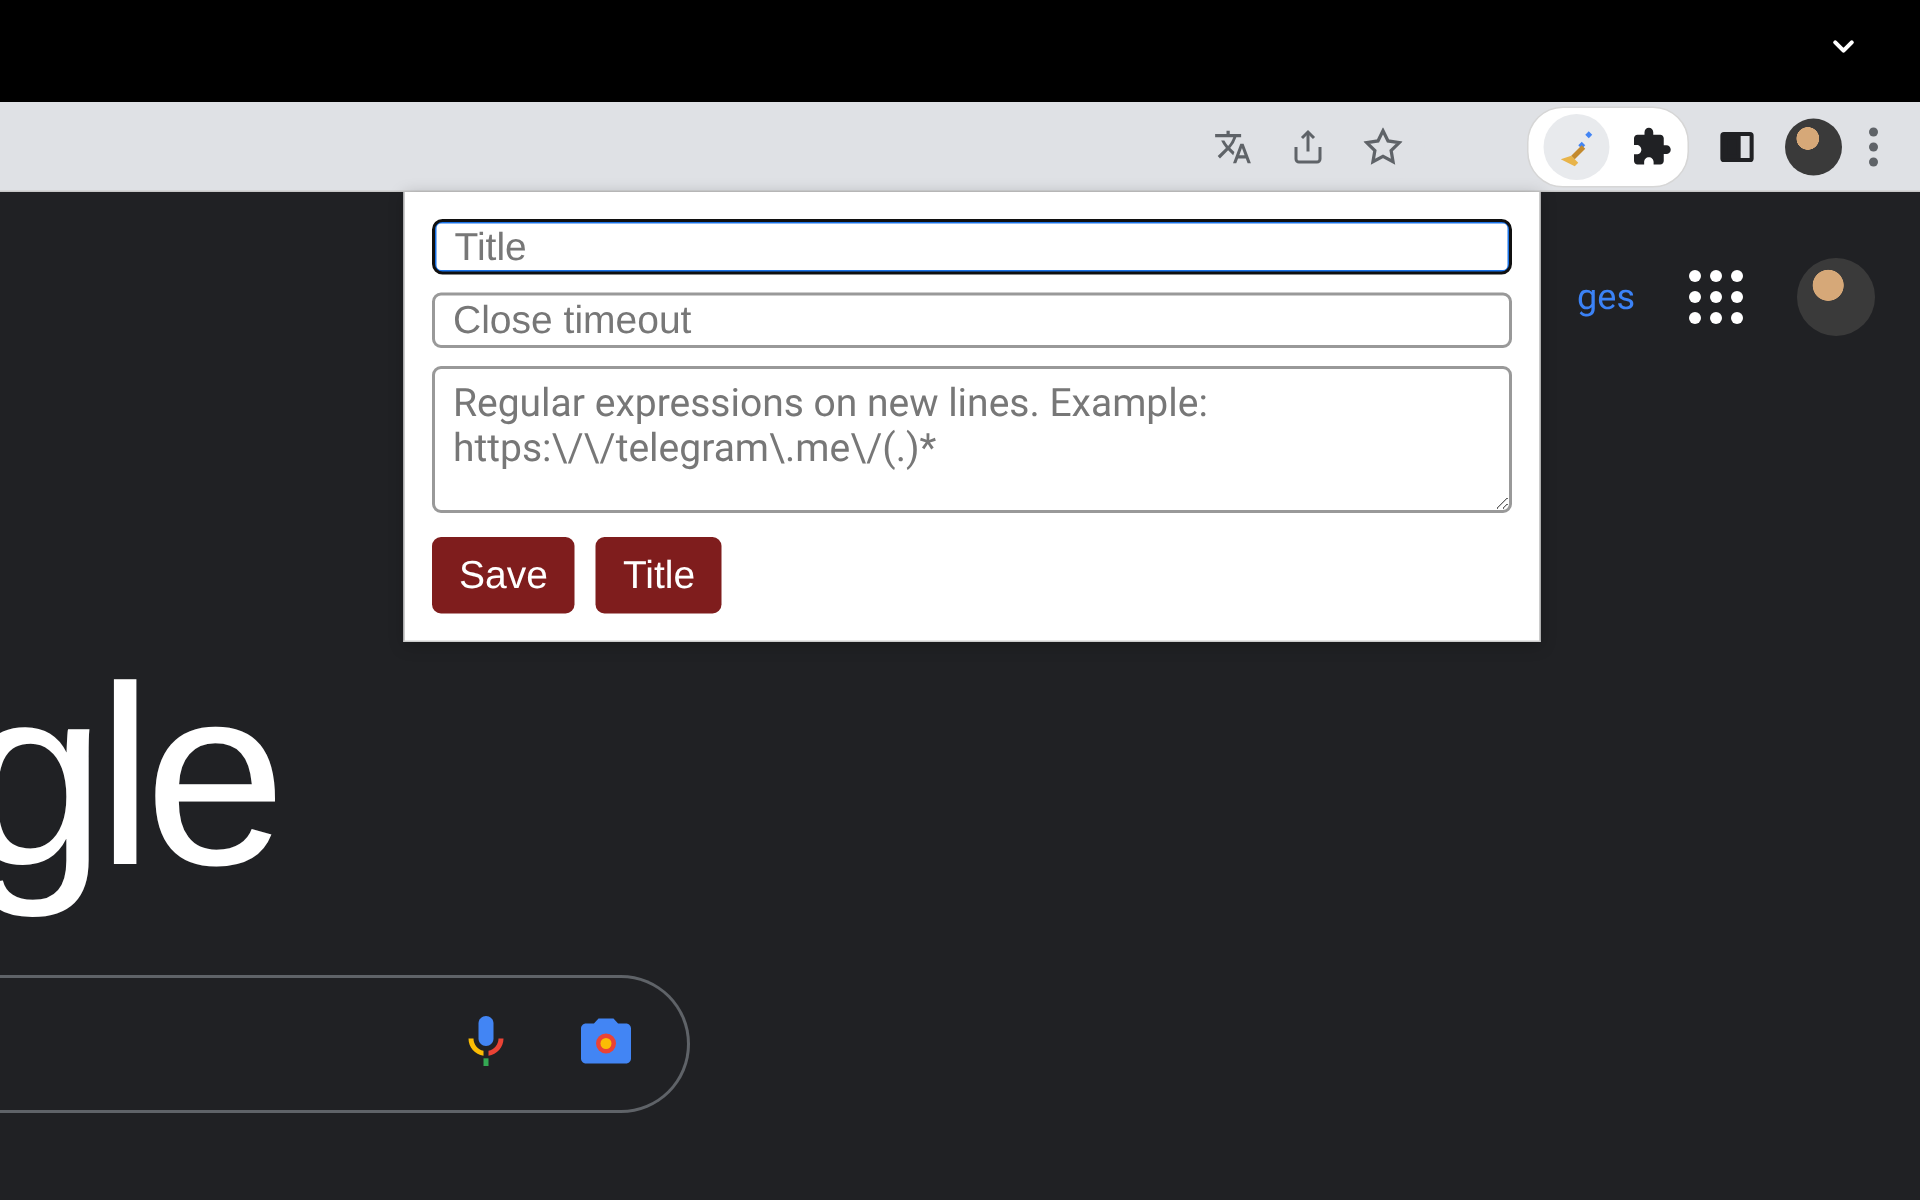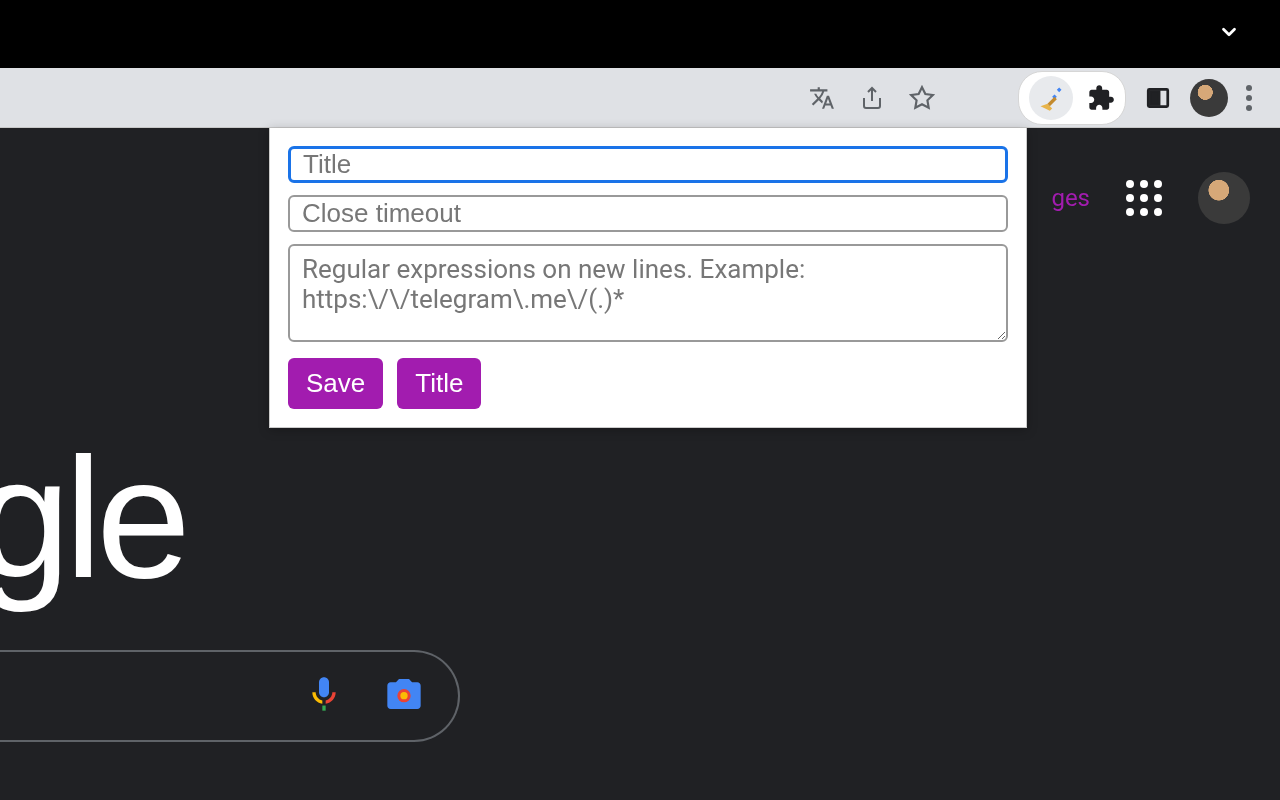--- a/index.html
+++ b/index.html
@@ -151,41 +151,41 @@
     .popup input::placeholder,
     .popup textarea::placeholder {
       color: #777;
     }
     .btn-row {
       display: flex;
       gap: 14px;
       margin-top: 4px;
     }
     .btn {
-      background: #a21caf;
+      background: #7f1d1d;
       color: #fff;
       font-size: 26px;
       padding: 10px 18px;
       border: none;
       border-radius: 6px;
       cursor: pointer;
     }
     .nav-right {
       position: absolute;
       top: 172px;
       right: 30px;
       display: flex;
       align-items: center;
       gap: 36px;
       color: #fff;
       z-index: 10;
     }
     .nav-link-partial {
       font-size: 24px;
-      color: #a21caf;
+      color: #3b82f6;
     }
     .apps-grid {
       display: grid;
       grid-template-columns: repeat(3, 8px);
       grid-template-rows: repeat(3, 8px);
       gap: 6px;
       cursor: pointer;
     }
     .apps-dot {
       width: 8px;

